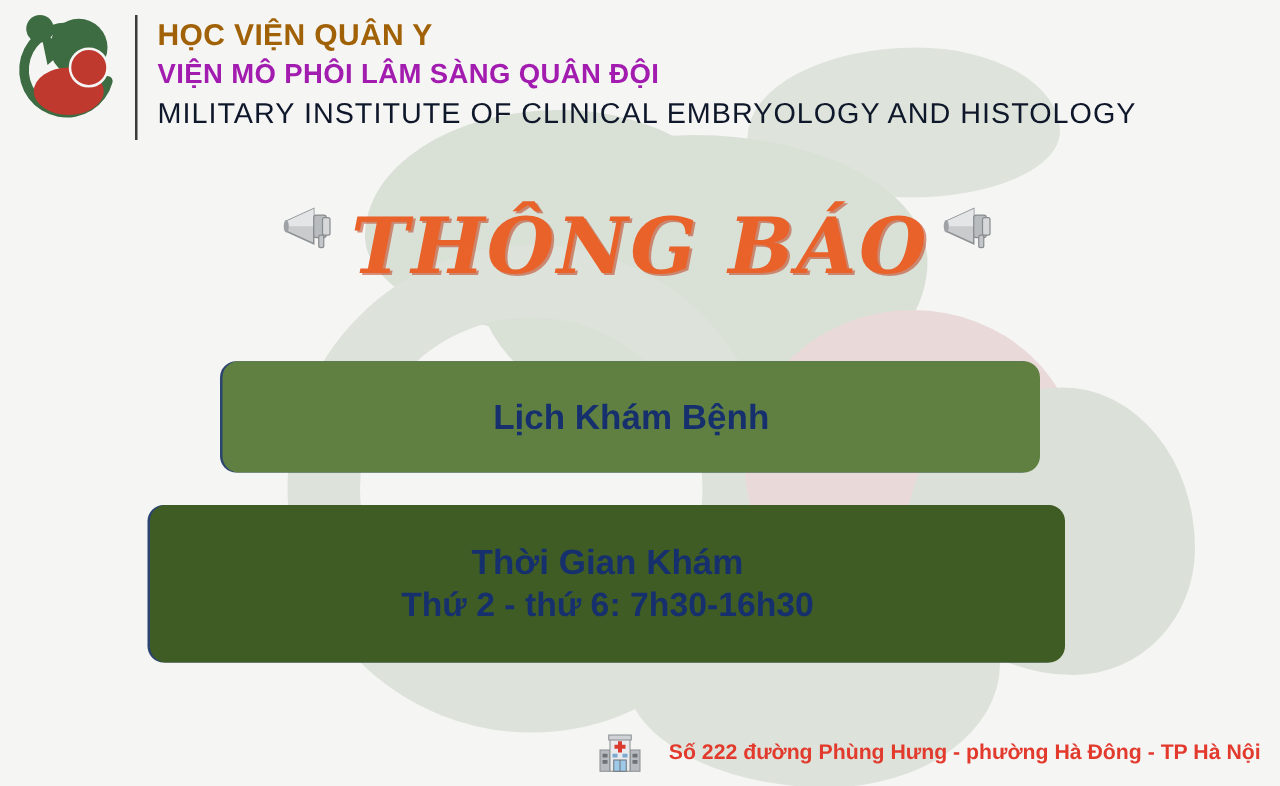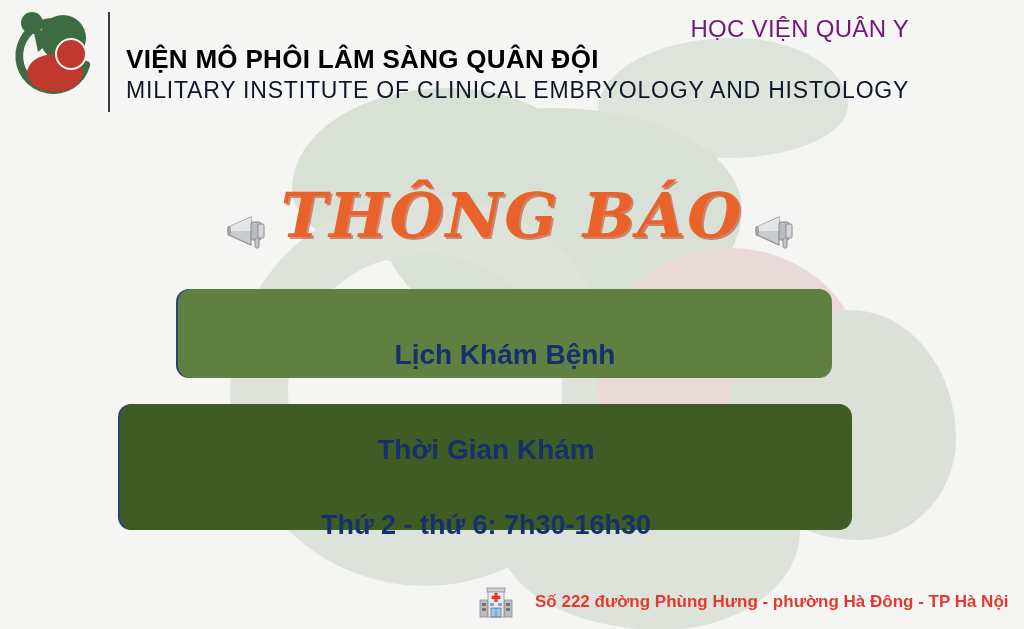--- a/index.html
+++ b/index.html
@@ -91,51 +91,50 @@
     left: 108px; top: 12px;
     width: 2px; height: 100px;
     background: #3b3b3b;
   }
   .header-text {
     position: absolute;
     left: 126px; top: 14px;
   }
   .org-line1 {
     font-size: 24px;
-    font-weight: normal;
-    color: #701a75;
+    font-weight: bold;
+    color: #a16207;
     letter-spacing: 0.3px;
     line-height: 30px;
     white-space: nowrap;
-    text-align: right;
   }
   .org-line2 {
-    font-size: 26px;
-    font-weight: bold;
-    color: #000000;
+    font-size: 22px;
+    font-weight: bold;
+    color: #a21caf;
     letter-spacing: 0.3px;
     line-height: 30px;
     white-space: nowrap;
   }
   .org-line3 {
     font-size: 23px;
     font-weight: normal;
     color: #0f172a;
     letter-spacing: 0.8px;
     line-height: 32px;
     white-space: nowrap;
   }
 
   
   .title-row {
     position: absolute;
     left: 0; top: 160px;
     width: 1024px; height: 92px;
     display: flex;
-    align-items: flex-end;
+    align-items: flex-start;
     justify-content: center;
     gap: 10px;
     z-index: 6;
   }
   .title-text {
     font-family: "DejaVu Serif", serif;
     font-size: 62px;
     font-weight: bold;
     font-style: italic;
     color: #e8622a;
@@ -167,21 +166,20 @@
   .box-2 {
     left: 120px; top: 404px;
     width: 732px; height: 126px;
     background: #3f5c24;
     box-shadow: -2px 0 0 0 #2c4470;
   }
   .box-line {
     font-size: 27px;
     line-height: 35px;
     white-space: nowrap;
-    margin-top: 41px;
   }
   .box-line.heading { font-size: 28px; }
 
   
   .footer {
     position: absolute;
     left: 478px; top: 582px;
     height: 40px;
     display: flex;
     align-items: center;

